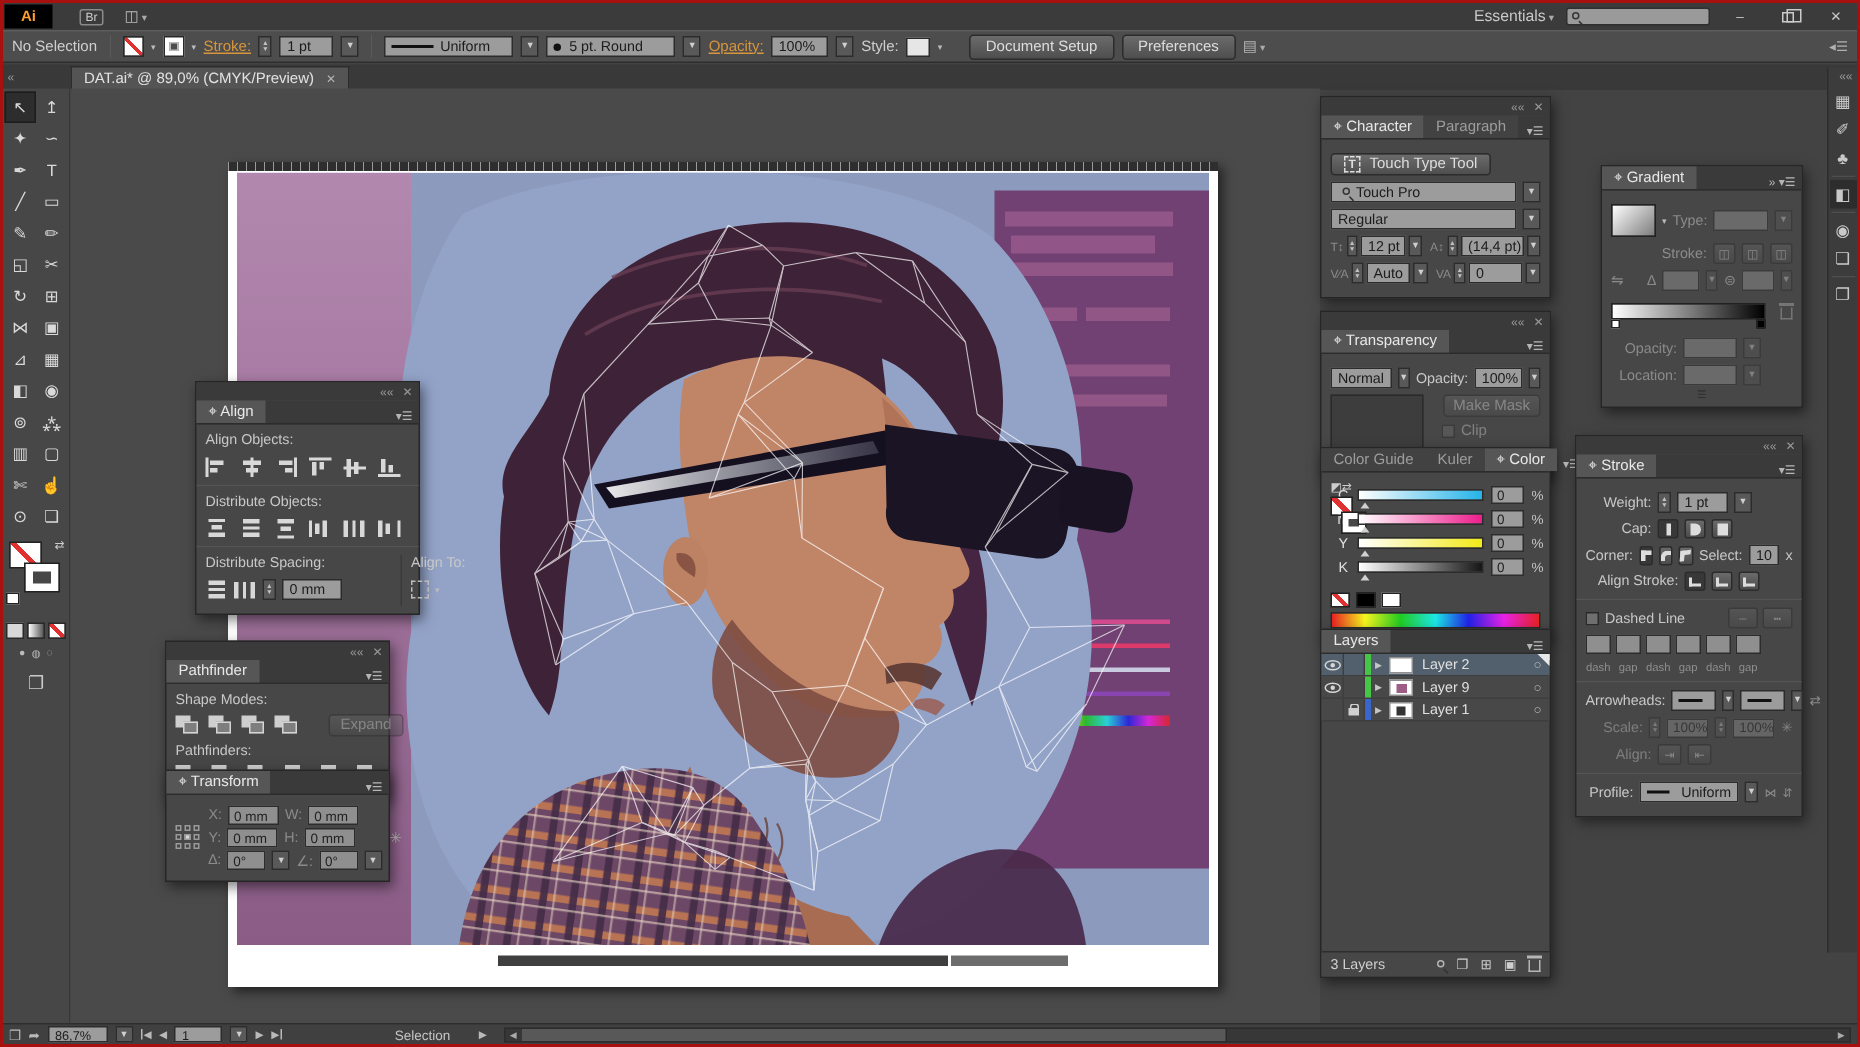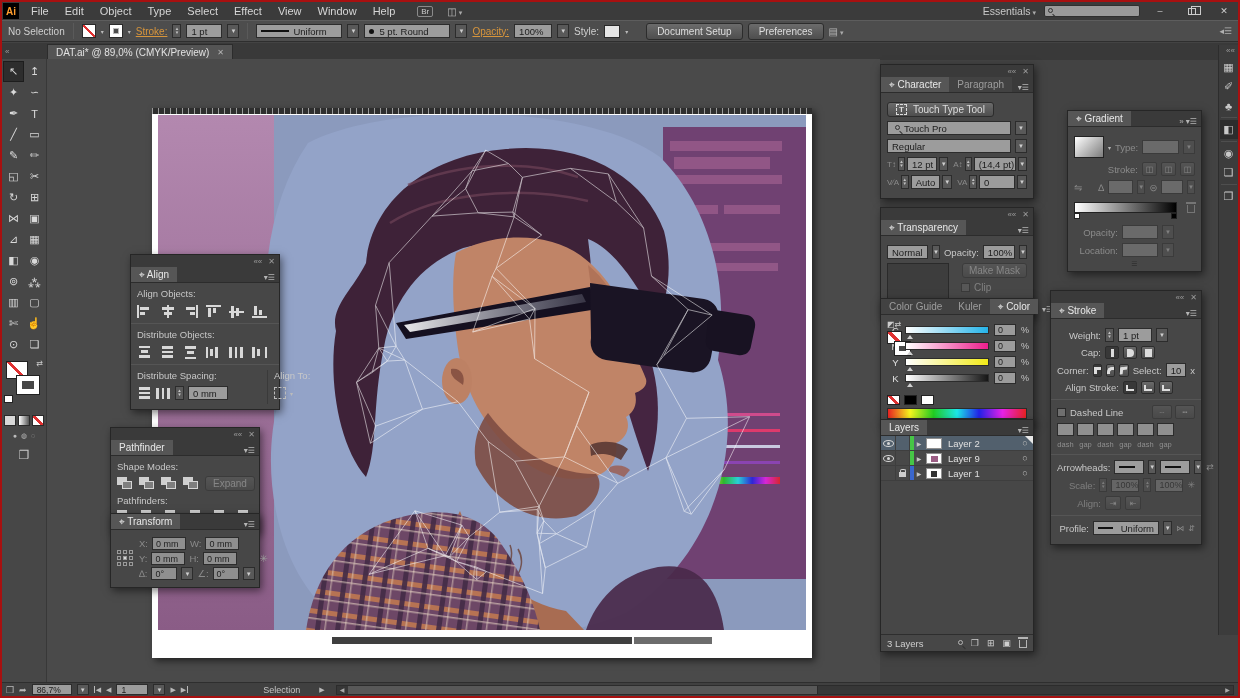--- a/index.html
+++ b/index.html
@@ -2,21 +2,21 @@
 <html><head>
 <meta charset="utf-8">
 <style>
   html,body{margin:0;padding:0;width:1240px;height:698px;overflow:hidden;background:#434343;
     font-family:"Liberation Sans",sans-serif;-webkit-font-smoothing:antialiased;}
   *{box-sizing:border-box;}
   .win{position:absolute;inset:0;border:2px solid #a81010;background:#434343;}
 
   
   .titlebar{position:absolute;left:0;top:0;right:0;height:18px;background:#3b3b3b;display:flex;align-items:center;color:#d6d6d6;font-size:11px;}
-  .logo{width:16px;height:16px;background:#000000;color:#ff9d2e;font-weight:bold;font-size:10px;display:flex;align-items:center;justify-content:center;margin:1px 4px 1px 1px;}
+  .logo{width:32px;height:16px;background:#000000;color:#ff9d2e;font-weight:bold;font-size:10px;display:flex;align-items:center;justify-content:center;margin:1px 4px 1px 1px;}
   .menu-item{padding:0 8px;cursor:default;}
   .br-btn{margin-left:14px;border:1px solid #8a8a8a;border-radius:2px;font-size:8px;padding:0 3px;color:#ccc;}
   .ws-icon{margin-left:14px;color:#bbb;font-size:10px;}
   .car{font-size:7px;color:#aaa;margin-left:2px;font-style:normal;}
   .tb-right{margin-left:auto;display:flex;align-items:center;gap:8px;padding-right:2px;}
   .ws{font-size:10.5px;color:#c8c8c8;}
   .search{width:96px;height:12px;background:#9a9a9a;border:1px solid #2f2f2f;border-radius:2px;display:flex;align-items:center;}
   .mag{width:5px;height:5px;border:1px solid #333;border-radius:50%;position:relative;margin:0 0 2px 3px;display:inline-block;}
   .mag::after{content:"";position:absolute;width:4px;height:1px;background:#333;transform:rotate(45deg);left:3px;top:6px;}
   .wbtn{width:24px;height:14px;display:flex;align-items:center;justify-content:center;color:#ccc;font-size:9px;}
@@ -177,31 +177,20 @@
   .sb-thumb{width:470px;height:8px;background:#585858;border-right:1px solid #2a2a2a;}
   .sb-arr{width:11px;text-align:center;font-size:6px;color:#aaa;}
 </style>
 </head>
 <body>
 
 <div class="win">
 
   <div class="titlebar">
     <div class="logo">Ai</div>
-    <div id="menus" style="display:flex;">
-        <span class="menu-item">File</span>
-        <span class="menu-item">Edit</span>
-        <span class="menu-item">Object</span>
-        <span class="menu-item">Type</span>
-        <span class="menu-item">Select</span>
-        <span class="menu-item">Effect</span>
-        <span class="menu-item">View</span>
-        <span class="menu-item">Window</span>
-        <span class="menu-item">Help</span>
-      </div>
     <span class="br-btn">Br</span>
     <span class="ws-icon">◫<i class="car">▾</i></span>
     <div class="tb-right">
       <span class="ws"><span>Essentials</span><i class="car">▾</i></span>
       <span class="search">
           <b class="mag"></b>
         </span>
       <span class="wbtn">–</span>
       <span class="wbtn">
           <b class="rst"></b>
@@ -635,21 +624,21 @@
     <div class="phead">
         <span>««</span>
         <span>✕</span>
       </div>
     <div class="ptabs">
         <span class="ptab">Pathfinder</span>
         <span class="pmenu">▾☰</span>
       </div>
     <div class="pbody">
       <div class="plabel">Shape Modes:</div>
-      <div class="prow" style="gap:6px;">
+      <div class="prow" style="gap:20px;">
         <span id="shapeModes" style="display:flex;gap:6px;">
             <span class="ovl">
               <i class="r1"></i>
               <i class="r2"></i>
             </span>
             <span class="ovl">
               <i class="r1"></i>
               <i class="r2"></i>
             </span>
             <span class="ovl">

